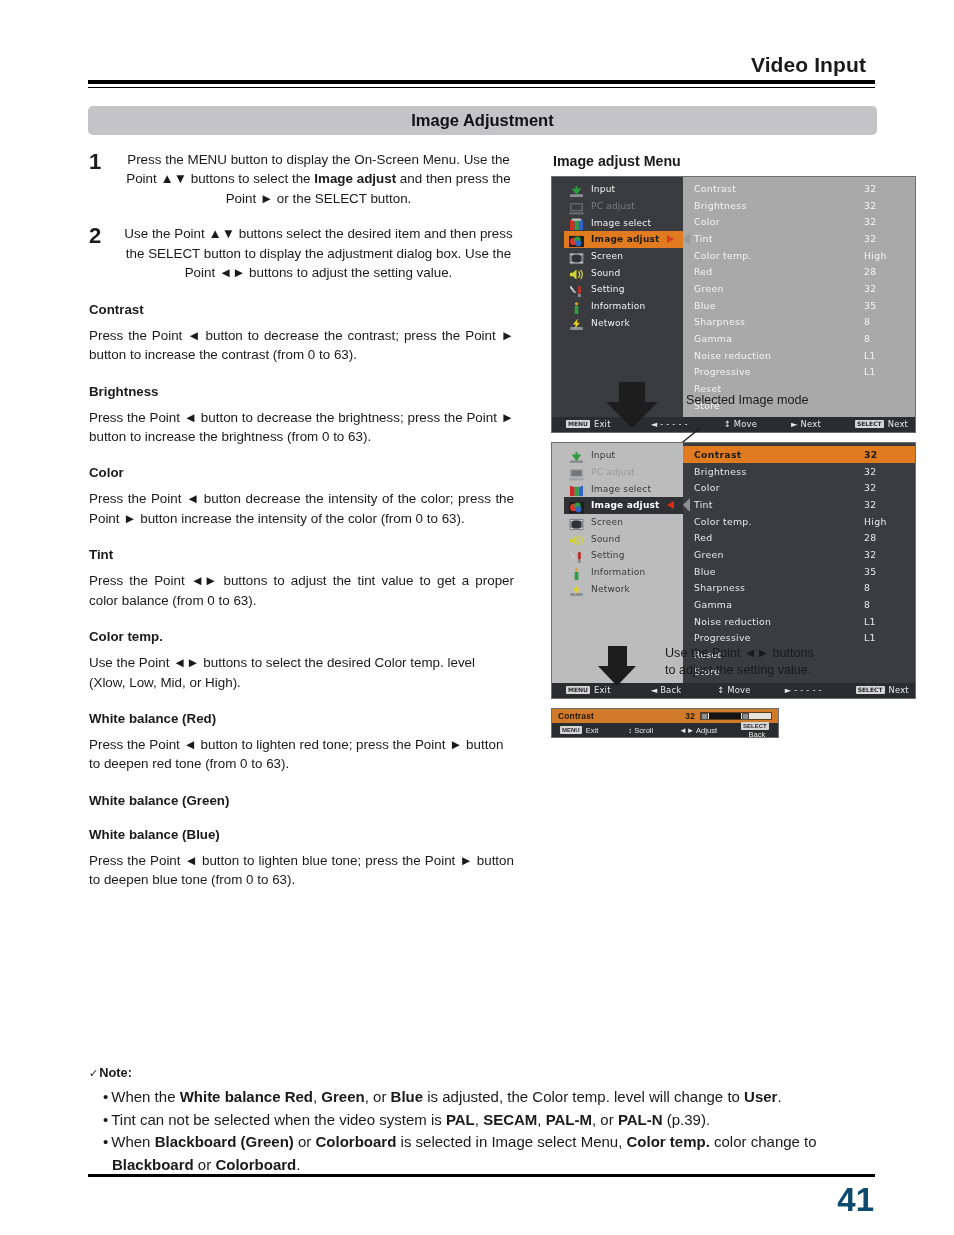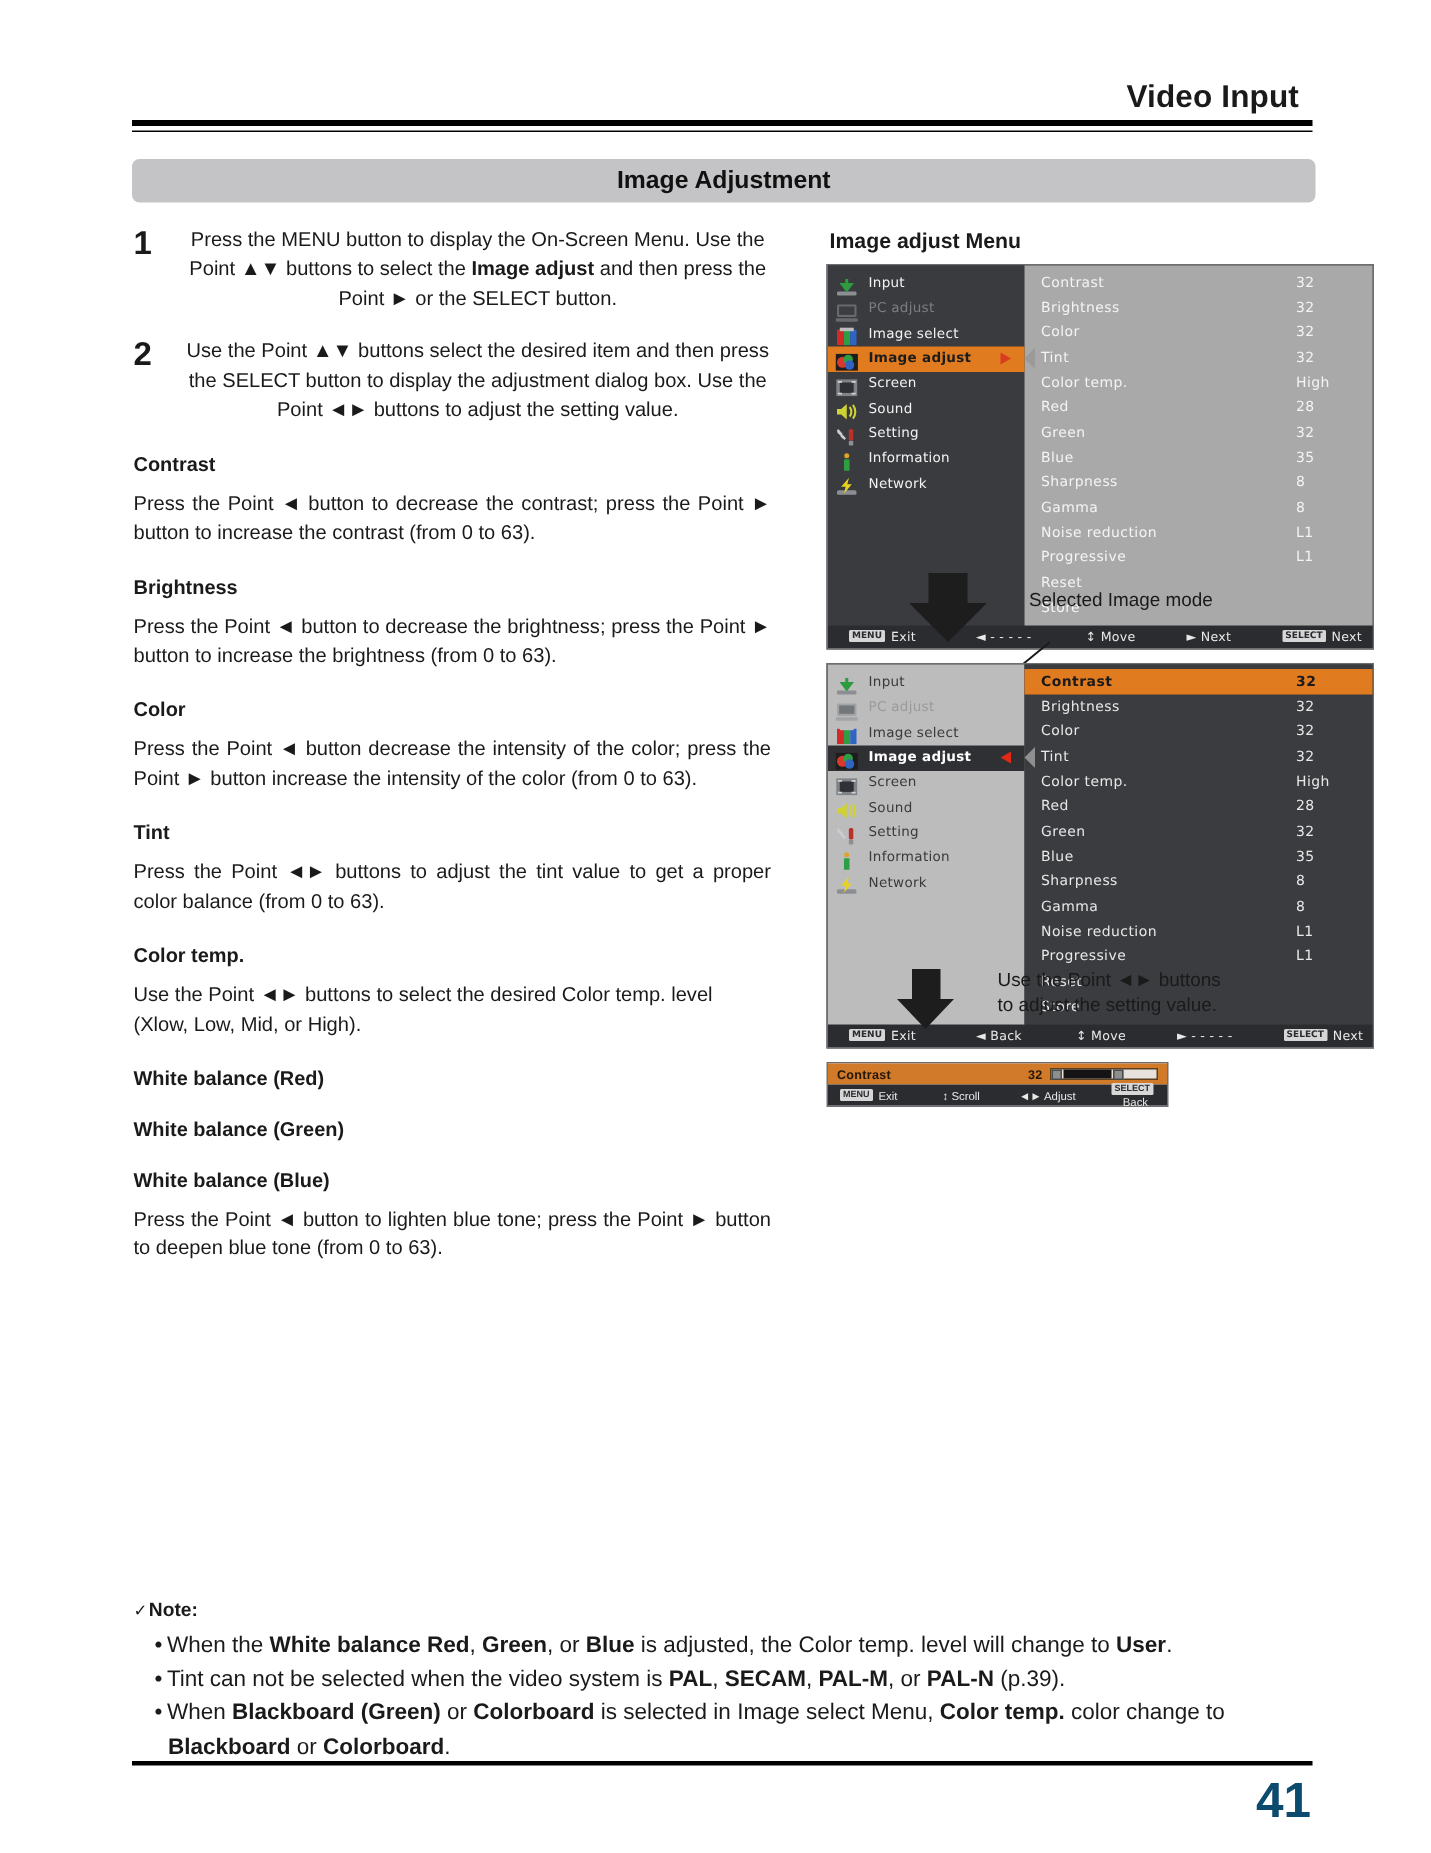--- a/index.html
+++ b/index.html
@@ -79,21 +79,21 @@
   }
 
   
   .osd {
     position: absolute;
     background: #2f3033;
     font-family: "DejaVu Sans", sans-serif;
     border: 1px solid #6d6e71;
   }
   .osd-body { display: flex; }
-  .osd-side { width: 131px; flex: 0 0 131px; padding: 4px 0 4px 0; }
+  .osd-side { width: 131px; flex: 0 0 131px; padding: 4px 0 4px 12px; }
   .osd-main { flex: 1; padding: 3px 0 3px 0; }
 
   .srow {
     display: flex; align-items: center; height: 16.7px;
     padding-left: 5px; position: relative;
   }
   .srow .ico {
     width: 15px; height: 13px; flex: 0 0 15px; margin-right: 7px;
     position: relative;
   }
@@ -231,20 +231,21 @@
     <h3 class="sub">Color</h3>
     <p class="body">Press the Point ◄ button decrease the intensity of the color; press the Point ► button increase the intensity of the color (from 0 to 63).</p>
 
     <h3 class="sub">Tint</h3>
     <p class="body">Press the Point ◄► buttons to adjust the tint value to get a proper color balance (from 0 to 63).</p>
 
     <h3 class="sub">Color temp.</h3>
     <p class="body left">Use the Point ◄► buttons to select the desired Color temp. level (Xlow, Low, Mid, or High).</p>
 
     <h3 class="sub">White balance (Red)</h3>
+    <p class="body left">Press the Point ◄ button to lighten red tone; press the Point ► button to deepen red tone (from 0 to 63).</p>
 
     <h3 class="sub">White balance (Green)</h3>
 
     <h3 class="sub">White balance (Blue)</h3>
     <p class="body">Press the Point ◄ button to lighten blue tone; press the Point ► button to deepen blue tone (from 0 to 63).</p>
   </div>
 
   <div class="note-wrap">
     <div class="note-head"><span class="chk">✓</span><span>Note:</span></div>
     <div class="note-list">

